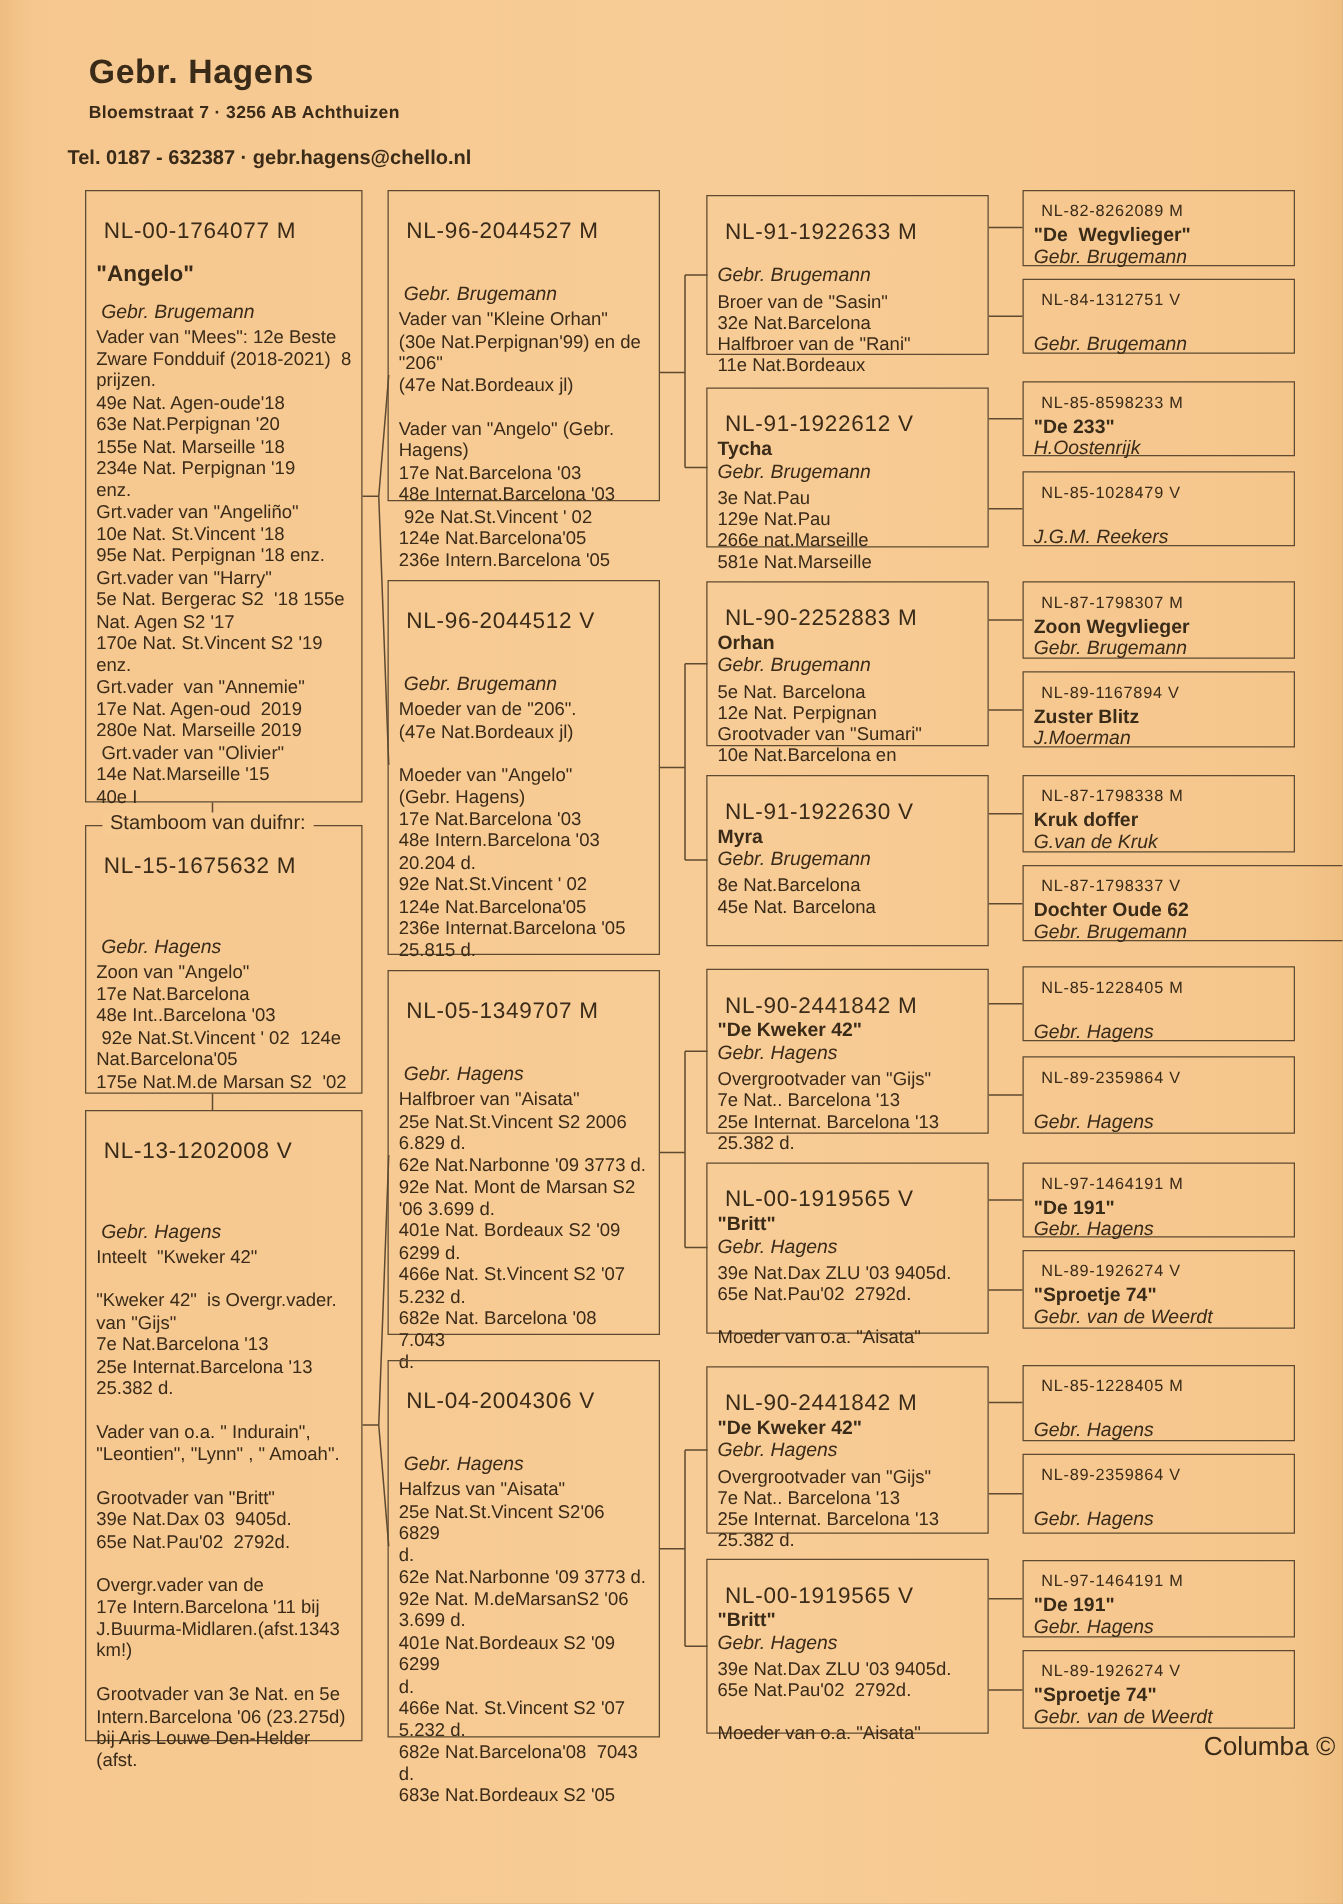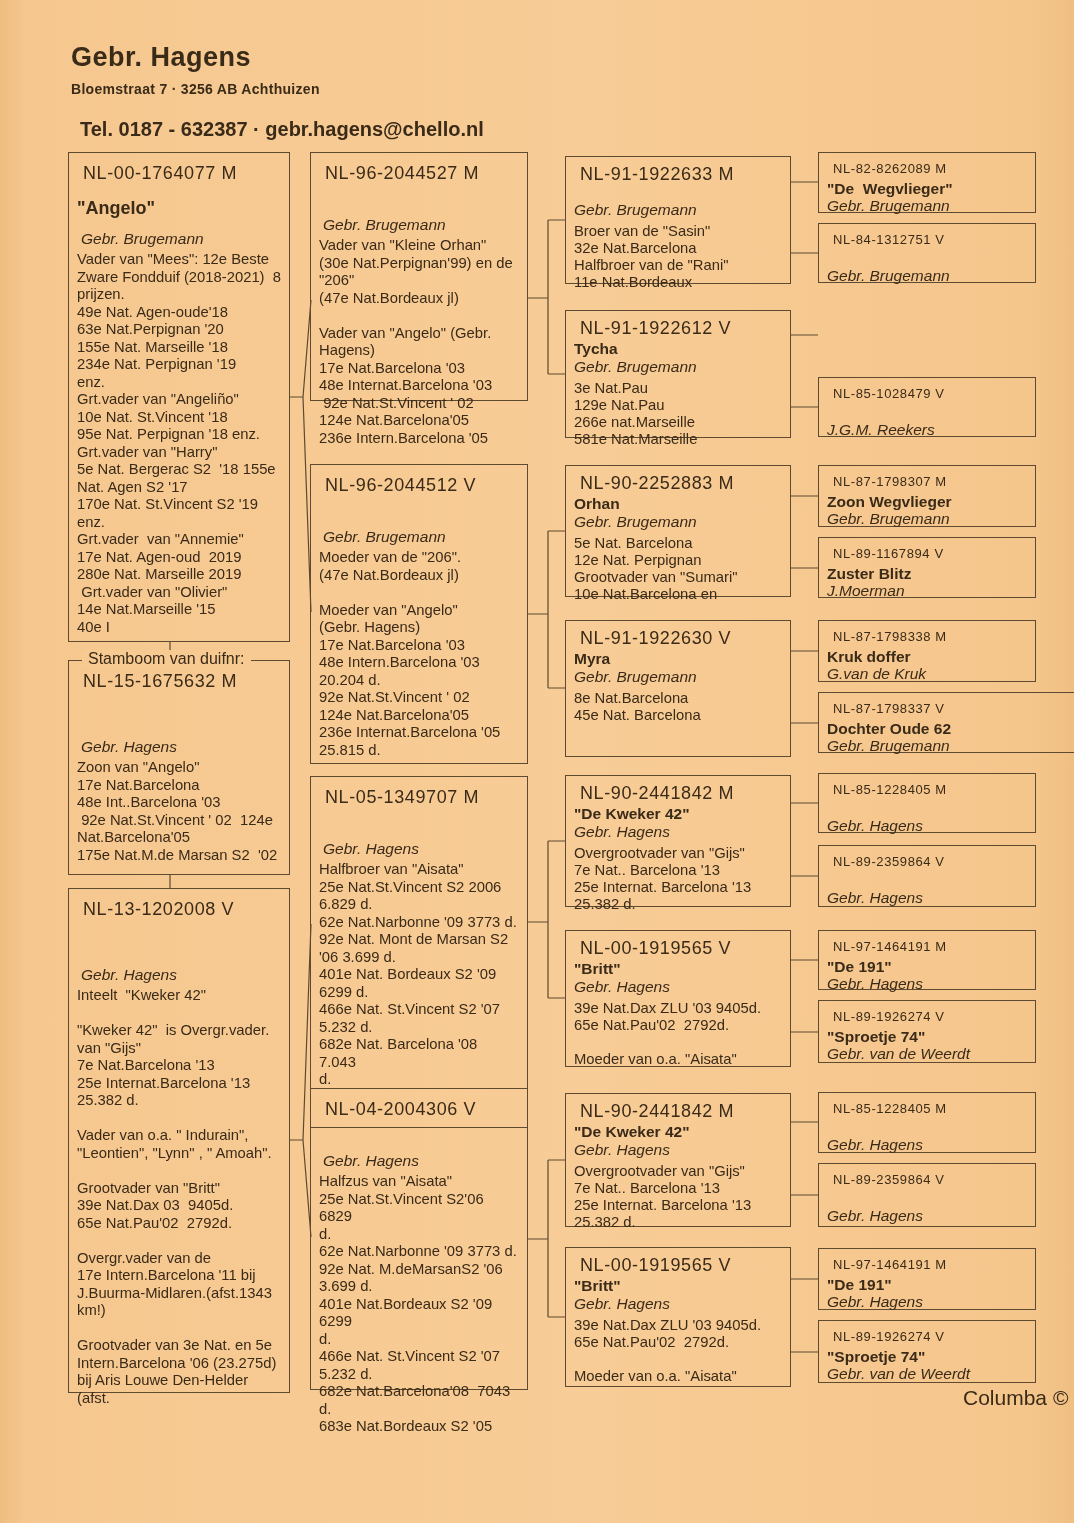--- a/index.html
+++ b/index.html
@@ -4,22 +4,22 @@
 <style>
   html,body{margin:0;padding:0;background:#d8b27c;}
   #page{
     position:relative;width:1074px;height:1523px;margin:0 auto;
     background:linear-gradient(90deg,#eebd7f 0,#f6c890 2.5%,#f8cc96 55%,#f5c68c 96%,#efbf82 100%);
     font-family:Liberation Sans, sans-serif;color:#3a2a18;overflow:hidden;
   }
   #connectors{position:absolute;left:0;top:0;width:1074px;height:1523px;}
   .hdr-name{position:absolute;left:71px;top:42px;font-size:27px;font-weight:bold;letter-spacing:.5px;}
   .hdr-addr{position:absolute;left:71px;top:81px;font-size:14px;font-weight:bold;letter-spacing:.3px;}
-  .hdr-tel{position:absolute;left:80px;top:118px;font-size:20px;font-weight:bold;}
-  .box{position:absolute;border:1.2px solid #5d4a31;box-sizing:border-box;padding:5px 8px;}
+  .hdr-tel{position:absolute;left:54px;top:118px;font-size:16px;font-weight:bold;}
+  .box{position:absolute;border:1.2px solid #5d4a31;box-sizing:border-box;padding:16px 8px;}
   .ring{font-size:18px;line-height:22px;letter-spacing:.6px;margin-left:6px;white-space:pre;}
   .pname{font-weight:bold;font-size:15.5px;line-height:18px;white-space:pre;}
   .breeder{font-style:italic;font-size:15.5px;line-height:18px;white-space:pre;}
   .lines{font-size:14.8px;line-height:17.5px;white-space:pre-wrap;margin-top:3px;}
   
   .box-large .ring{margin-top:4px;}
   .box-large .pname{min-height:0;}
   .box-large .breeder{margin-top:32px;margin-left:4px;}
   .box-large.has-name .pname{margin-top:14px;min-height:20px;font-size:18px;line-height:20px;}
   .box-large.has-name .breeder{margin-top:12px;}
@@ -160,21 +160,21 @@
 Moeder van "Angelo"
 (Gebr. Hagens)
 17e Nat.Barcelona '03
 48e Intern.Barcelona '03
 20.204 d.
 92e Nat.St.Vincent ' 02
 124e Nat.Barcelona'05
 236e Internat.Barcelona '05
 25.815 d.</div>
   </div>
-  <div class="box box-large" style="left:310px;top:776px;width:218px;height:352px">
+  <div class="box box-large" style="left:310px;top:776px;width:218px;height:292px">
     <div class="ring">NL-05-1349707 M</div>
     <div class="pname"></div>
     <div class="breeder">Gebr. Hagens</div>
     <div class="lines">Halfbroer van "Aisata"
 25e Nat.St.Vincent S2 2006
 6.829 d.
 62e Nat.Narbonne '09 3773 d.
 92e Nat. Mont de Marsan S2
 '06 3.699 d.
 401e Nat. Bordeaux S2 '09
@@ -276,20 +276,25 @@
   <div class="box box-sm" style="left:818px;top:152px;width:218px;height:61px">
     <div class="ring">NL-82-8262089 M</div>
     <div class="pname">"De  Wegvlieger"</div>
     <div class="breeder">Gebr. Brugemann</div>
   </div>
   <div class="box box-sm" style="left:818px;top:223px;width:218px;height:60px">
     <div class="ring">NL-84-1312751 V</div>
     <div class="pname"></div>
     <div class="breeder">Gebr. Brugemann</div>
   </div>
+  <div class="box box-sm" style="left:818px;top:305px;width:218px;height:60px">
+    <div class="ring">NL-85-8598233 M</div>
+    <div class="pname">"De 233"</div>
+    <div class="breeder">H.Oostenrijk</div>
+  </div>
   <div class="box box-sm" style="left:818px;top:377px;width:218px;height:60px">
     <div class="ring">NL-85-1028479 V</div>
     <div class="pname"></div>
     <div class="breeder">J.G.M. Reekers</div>
   </div>
   <div class="box box-sm" style="left:818px;top:465px;width:218px;height:62px">
     <div class="ring">NL-87-1798307 M</div>
     <div class="pname">Zoon Wegvlieger</div>
     <div class="breeder">Gebr. Brugemann</div>
   </div>

